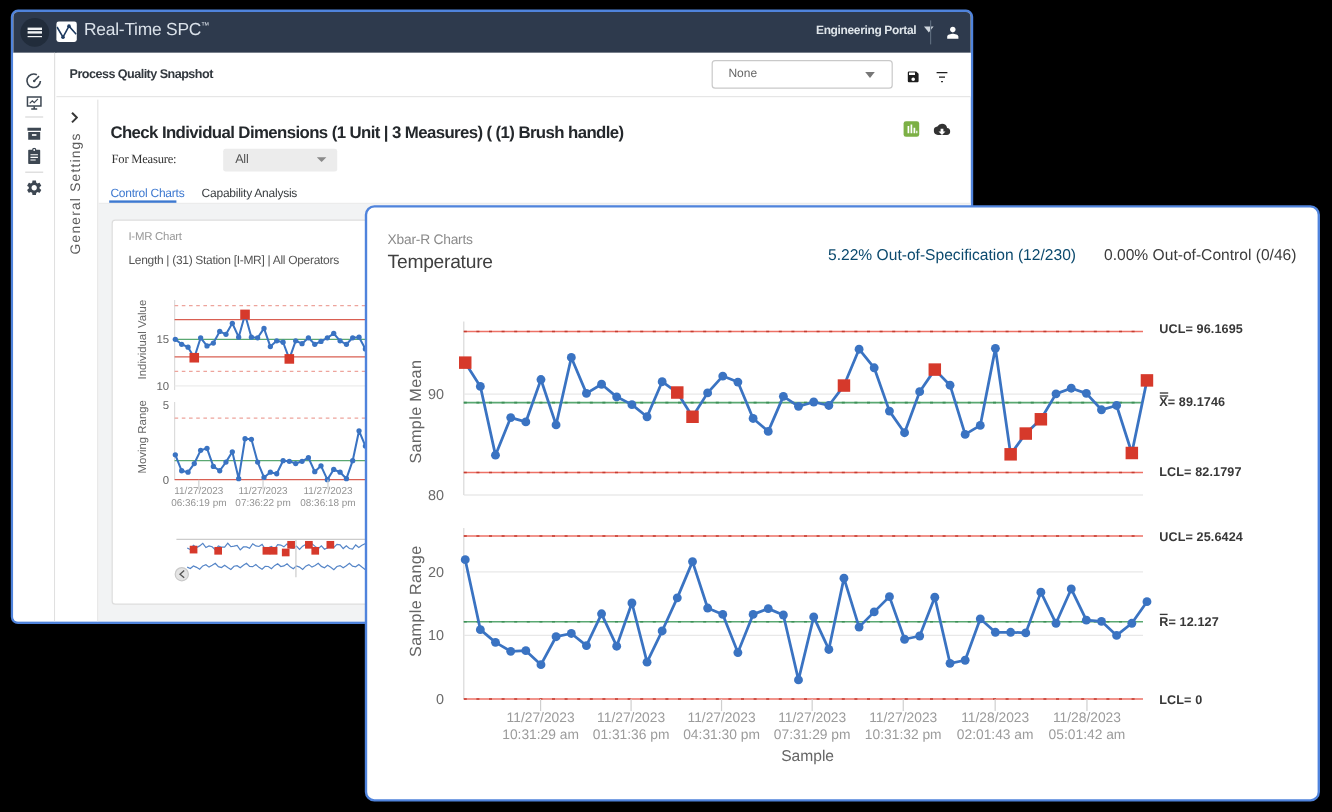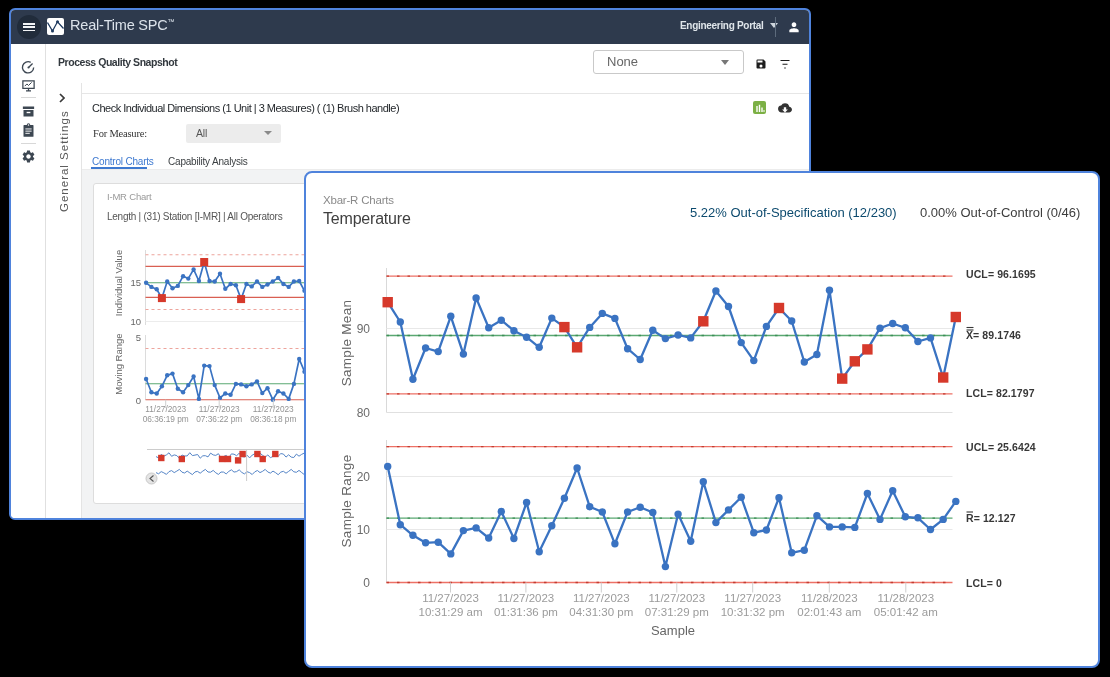--- a/index.html
+++ b/index.html
@@ -11,28 +11,28 @@
   #hamb{left:6px;top:5px;width:24px;height:24px;border-radius:50%;background:#212c3b;}
   #hamb .l{position:absolute;left:6px;width:12px;height:1.7px;background:#f2f4f6;}
   #logo{left:36px;top:8px;width:17px;height:17px;background:#fff;border-radius:2px;}
   #brand{left:59px;top:7px;color:#dbe2ea;font-size:14.5px;letter-spacing:-0.2px;}
   #brand sup{font-size:7px;}
   #eport{left:669px;top:10px;color:#dfe5ea;font-size:10px;letter-spacing:-0.3px;font-weight:bold;}
   #eport .car{display:inline-block;margin-left:6px;width:0;height:0;border-left:4px solid transparent;border-right:4px solid transparent;border-top:5px solid #cfd6dd;vertical-align:1px;}
   #vsep{left:764px;top:7px;width:1px;height:20px;background:#5d6b7c;}
   #sidebar{left:0;top:34px;width:35px;height:474px;background:#fff;border-right:1px solid #e0e0e0;}
   .sdiv{position:absolute;left:10px;width:15px;height:1px;background:#d8d8d8;}
-  #hdrrow{left:36px;top:34px;width:762px;height:50px;background:#fff;border-bottom:1px solid #e6e6e6;}
+  #hdrrow{left:36px;top:34px;width:762px;height:37px;background:#fff;border-bottom:1px solid #e6e6e6;}
   #hdrttl{left:11px;top:12px;font-size:10.5px;font-weight:bold;color:#32383e;letter-spacing:-0.45px;}
-  #noneselect{left:546px;top:6px;width:151px;height:24px;border:1px solid #c9c9c9;border-radius:3px;background:#fff;color:#666;font-size:13px;line-height:22px;padding-left:13px;}
+  #noneselect{left:546px;top:6px;width:151px;height:24px;border:1px solid #c9c9c9;border-radius:3px;background:#fff;color:#666;font-size:10px;line-height:22px;padding-left:13px;}
   #noneselect .car{position:absolute;right:14px;top:9px;width:0;height:0;border-left:4.5px solid transparent;border-right:4.5px solid transparent;border-top:5px solid #777;}
   #strip{left:35px;top:73px;width:36px;height:435px;background:#fff;border-right:1px solid #e4e4e4;}
   #gsettings{left:11.5px;top:129px;color:#5a5a5a;font-size:11.5px;letter-spacing:1px;transform:rotate(-90deg);transform-origin:0 0;white-space:nowrap;}
   #contgray{left:71px;top:160px;width:727px;height:348px;background:#f2f3f4;}
-  #ttl2{left:81px;top:92px;font-size:11px;font-weight:normal;color:#24282c;letter-spacing:-0.5px;}
+  #ttl2{left:81px;top:92px;font-size:14px;font-weight:bold;color:#24282c;letter-spacing:-0.5px;}
   #formeasure{left:82px;top:118px;font-size:10.5px;color:#333;letter-spacing:-0.2px;font-family:Liberation Serif, serif;}
   .dd{position:absolute;top:114px;height:19px;background:#ececec;border-radius:2px;color:#555;font-size:10.5px;line-height:19px;padding-left:10px;letter-spacing:-0.2px;}
   .dd .car{position:absolute;right:9px;top:7px;width:0;height:0;border-left:4px solid transparent;border-right:4px solid transparent;border-top:4.5px solid #8a8a8a;}
   #tab1{left:81px;top:146px;font-size:10px;color:#3e79d0;letter-spacing:-0.2px;}
   #tab2{left:157px;top:146px;font-size:10px;color:#3c4043;letter-spacing:-0.2px;}
   #tabline{left:80px;top:156.5px;width:56px;height:2.5px;background:#3e79d0;}
   #tabborder{left:71px;top:159px;width:727px;height:1px;background:#ececec;}
   #imrcard{left:82px;top:173px;width:702px;height:321px;background:#fff;border:1px solid #ddd;border-radius:3px;}
   #fgwin{left:304px;top:171px;width:796px;height:497px;border:2px solid #4f83dc;border-radius:8px;background:#fff;overflow:hidden;z-index:10;}
   #xbttl1{left:17px;top:21px;font-size:11.5px;color:#8a8a8a;letter-spacing:-0.2px;}

